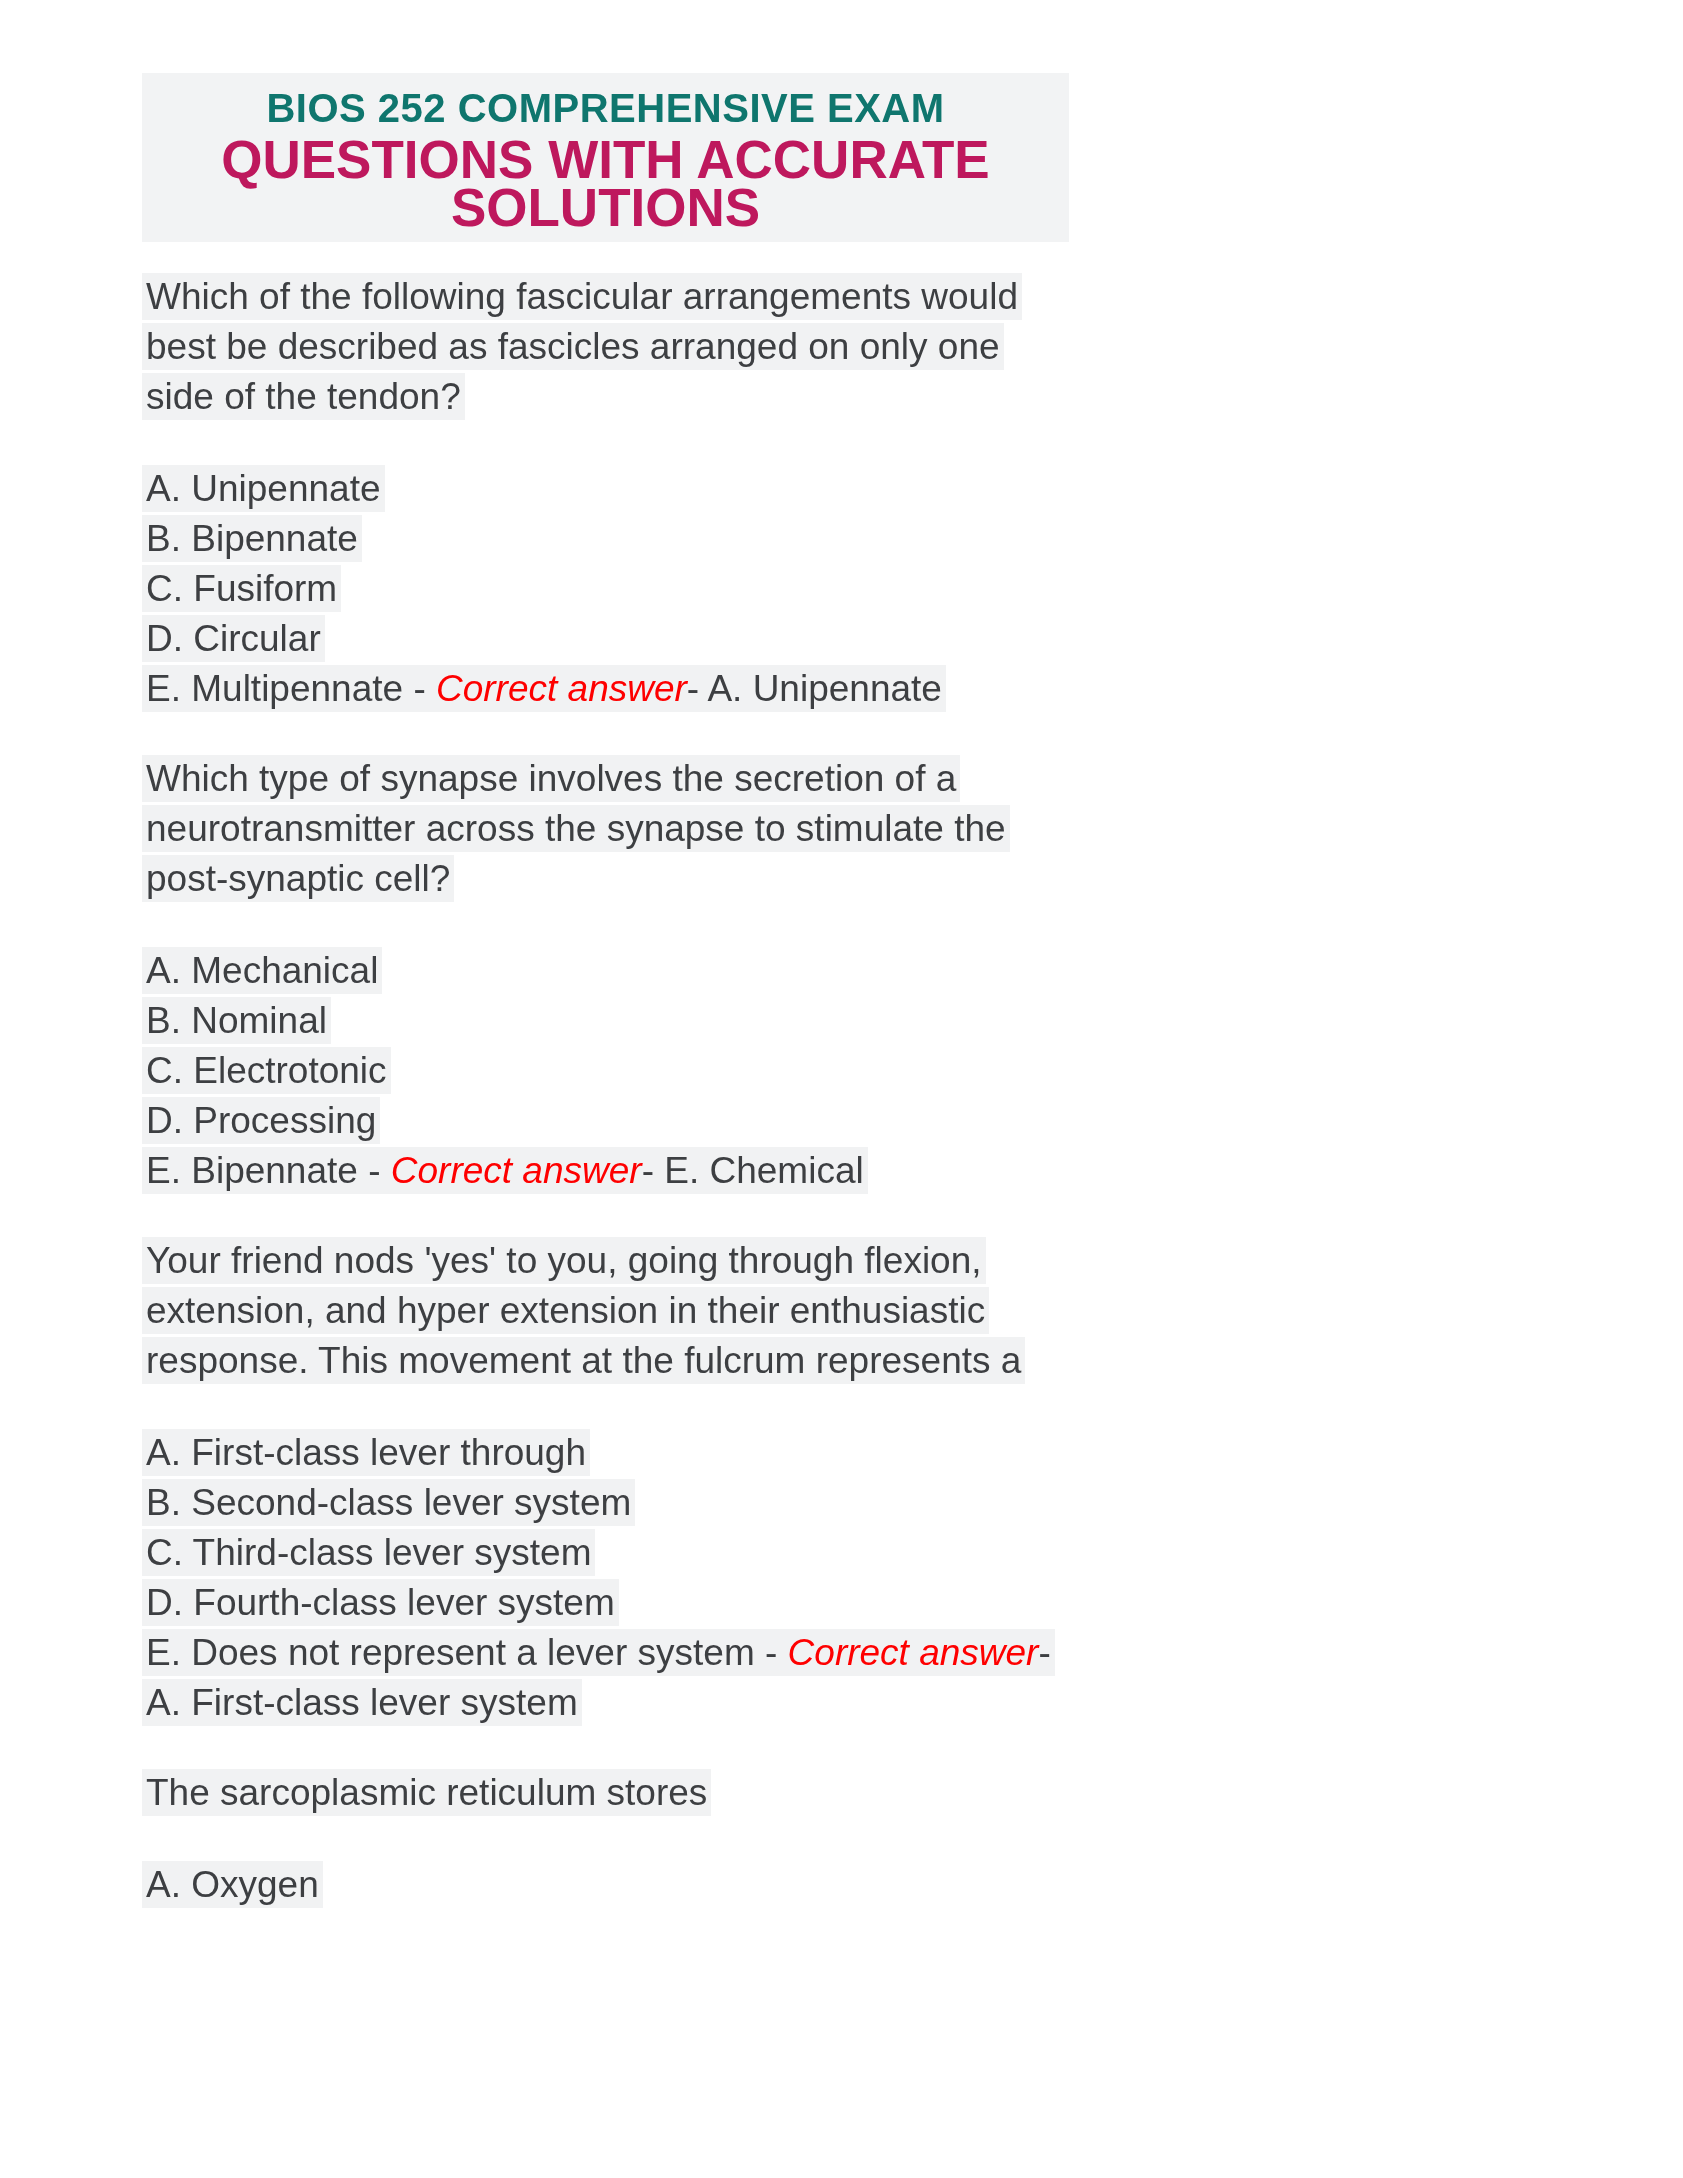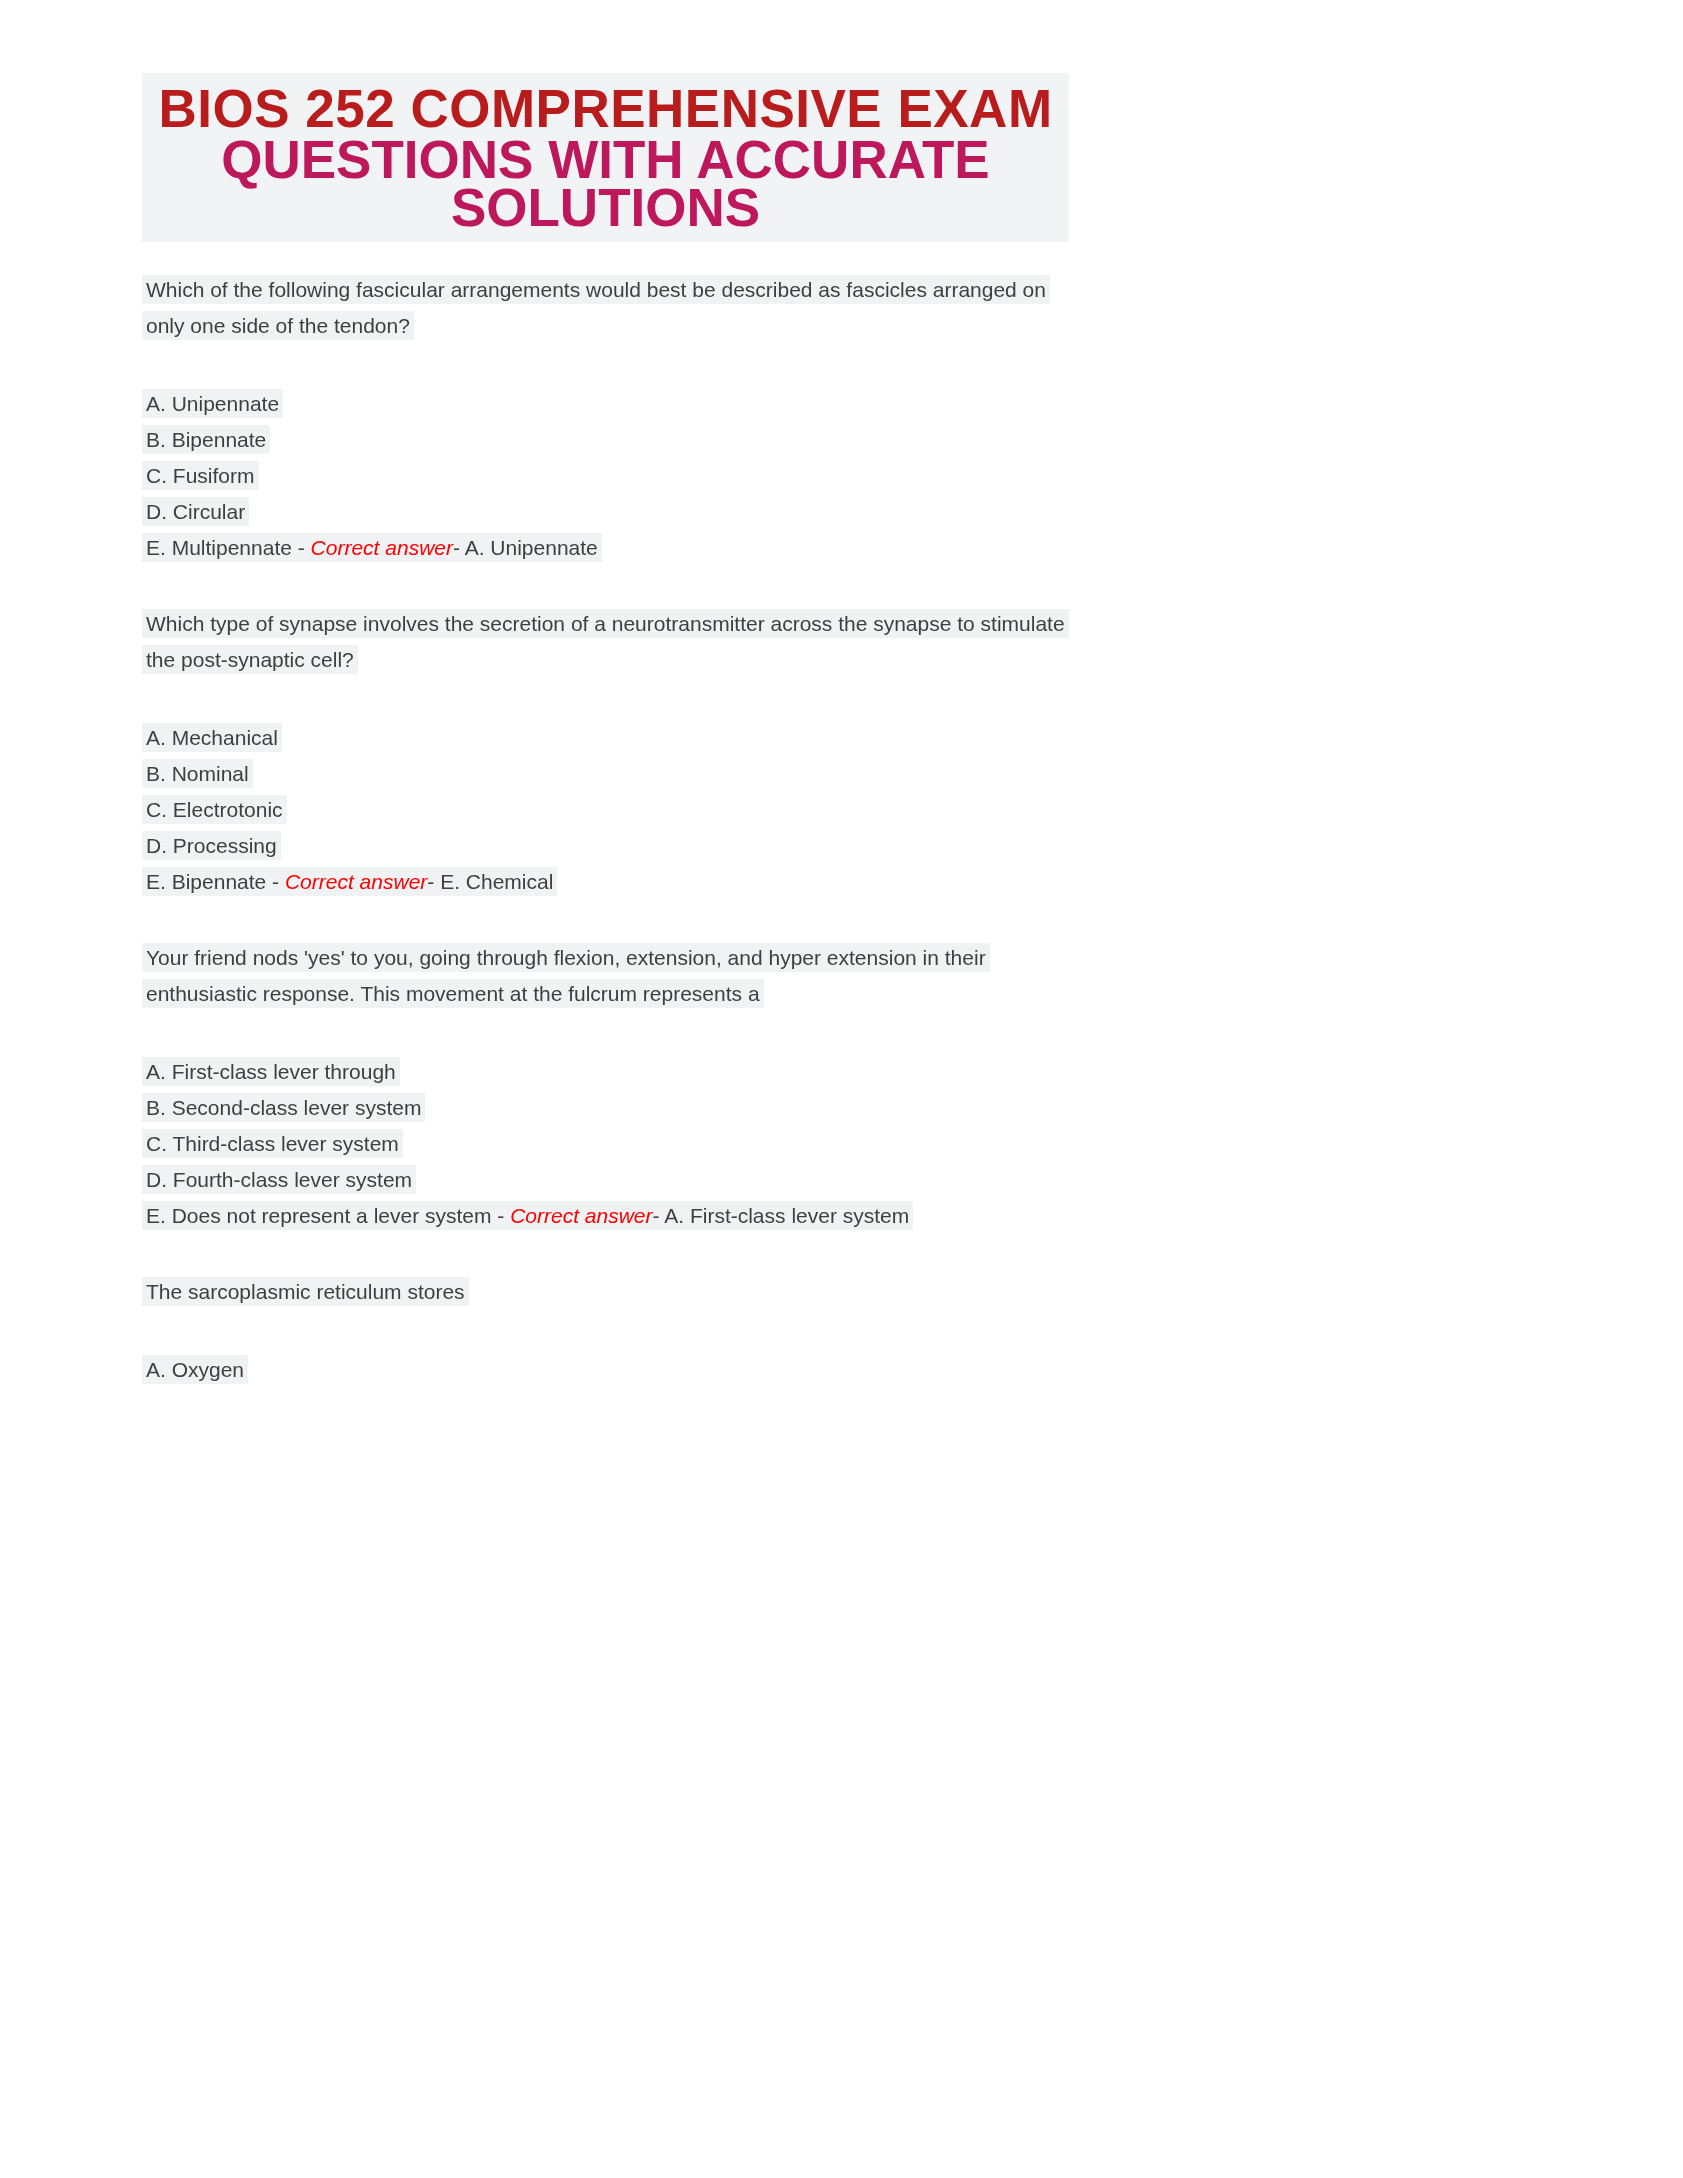--- a/index.html
+++ b/index.html
@@ -19,36 +19,36 @@
     left: 142px;
     top: 73px;
     width: 927px;
   }
   .title-block {
     background: #f2f3f4;
     text-align: center;
     padding: 8px 0 10px 0;
   }
   .title-line1 {
-    color: #b91c1c;
-    font-size: 53px;
+    color: #0f766e;
+    font-size: 40px;
     font-weight: bold;
     line-height: 55px;
     letter-spacing: 0.5px;
   }
   .title-line2 {
     color: #be185d;
     font-size: 53px;
     font-weight: bold;
     line-height: 48px;
   }
   .question-block { margin-top: 30px; }
   .question, .option {
-    font-size: 21px;
-    line-height: 36px;
+    font-size: 37px;
+    line-height: 50px;
     color: #3d3f42;
   }
   .question { margin-bottom: 42px; }
   .options { margin-bottom: 40px; }
   .hl {
     background: #f1f2f3;
     padding: 3px 4px;
     -webkit-box-decoration-break: clone;
     box-decoration-break: clone;
   }

